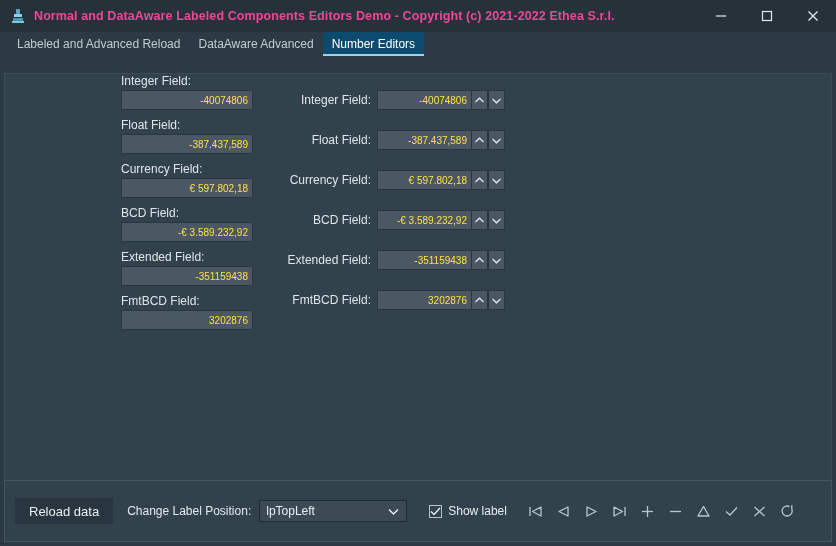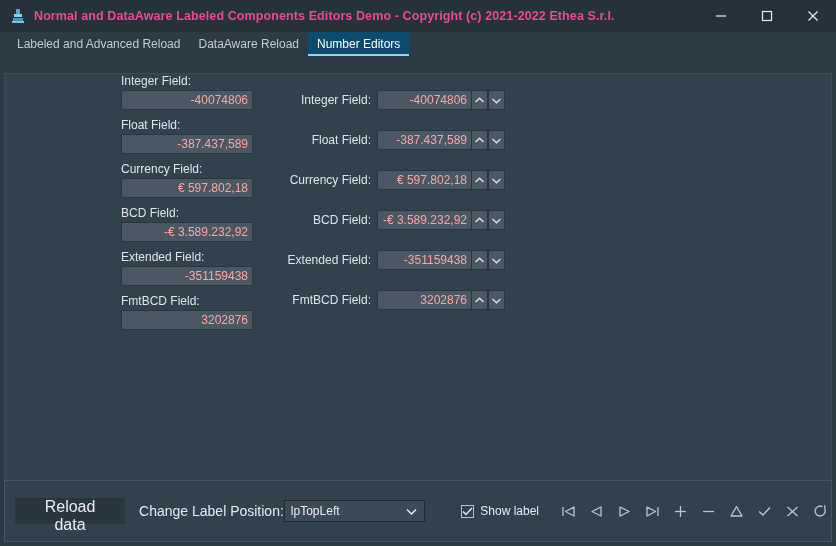--- a/index.html
+++ b/index.html
@@ -125,22 +125,22 @@
     color: #dfe5ea;
     margin-bottom: 2px;
     line-height: 14px;
   }
   .edit {
     box-sizing: border-box;
     width: 132px;
     height: 20px;
     background: #4b5863;
     border: 1px solid #2b3740;
-    color: #fca5a5;
-    font-size: 12px;
+    color: #fde047;
+    font-size: 10px;
     font-family: "Liberation Sans", sans-serif;
     text-align: right;
     padding: 0 4px;
     line-height: 18px;
     display: block;
   }
 
   
   .col-right {
     position: absolute;
@@ -196,45 +196,46 @@
     box-sizing: border-box;
     display: flex;
     align-items: center;
     padding-left: 10px;
   }
   .btn-reload {
     box-sizing: border-box;
     background: #293640;
     border: none;
     color: #e9eef2;
-    font-size: 16px;
+    font-size: 13px;
     font-family: "Liberation Sans", sans-serif;
     height: 26px;
     padding: 0 14px;
     margin-right: 14px;
     text-align: center;
   }
   .lbl-pos {
-    font-size: 14px;
+    font-size: 12px;
     color: #e3e9ed;
+    margin-right: 8px;
     white-space: nowrap;
   }
   .combo {
     box-sizing: border-box;
     width: 148px;
     height: 22px;
     background: #3c4a55;
     border: 1px solid #1f2a31;
     display: flex;
     align-items: center;
     padding: 0 6px;
     color: #e9eef2;
     font-size: 12px;
     justify-content: space-between;
-    margin-right: 36px;
+    margin-right: 22px;
   }
   .chk-wrap {
     display: flex;
     align-items: center;
     margin-right: 18px;
   }
   .chk-box {
     box-sizing: border-box;
     width: 13px;
     height: 13px;
@@ -295,21 +296,21 @@
       </svg>
     </div>
   </div>
 </div>
 
 <div class="tabbar">
   <div class="tab">
       <span>Labeled and Advanced Reload</span>
     </div>
   <div class="tab">
-      <span>DataAware Reload</span>
+      <span>DataAware Advanced</span>
     </div>
   <div class="tab active">
       <span>Number Editors</span>
     </div>
 </div>
 
 <div class="content">
 
   <div class="col-left">
 

